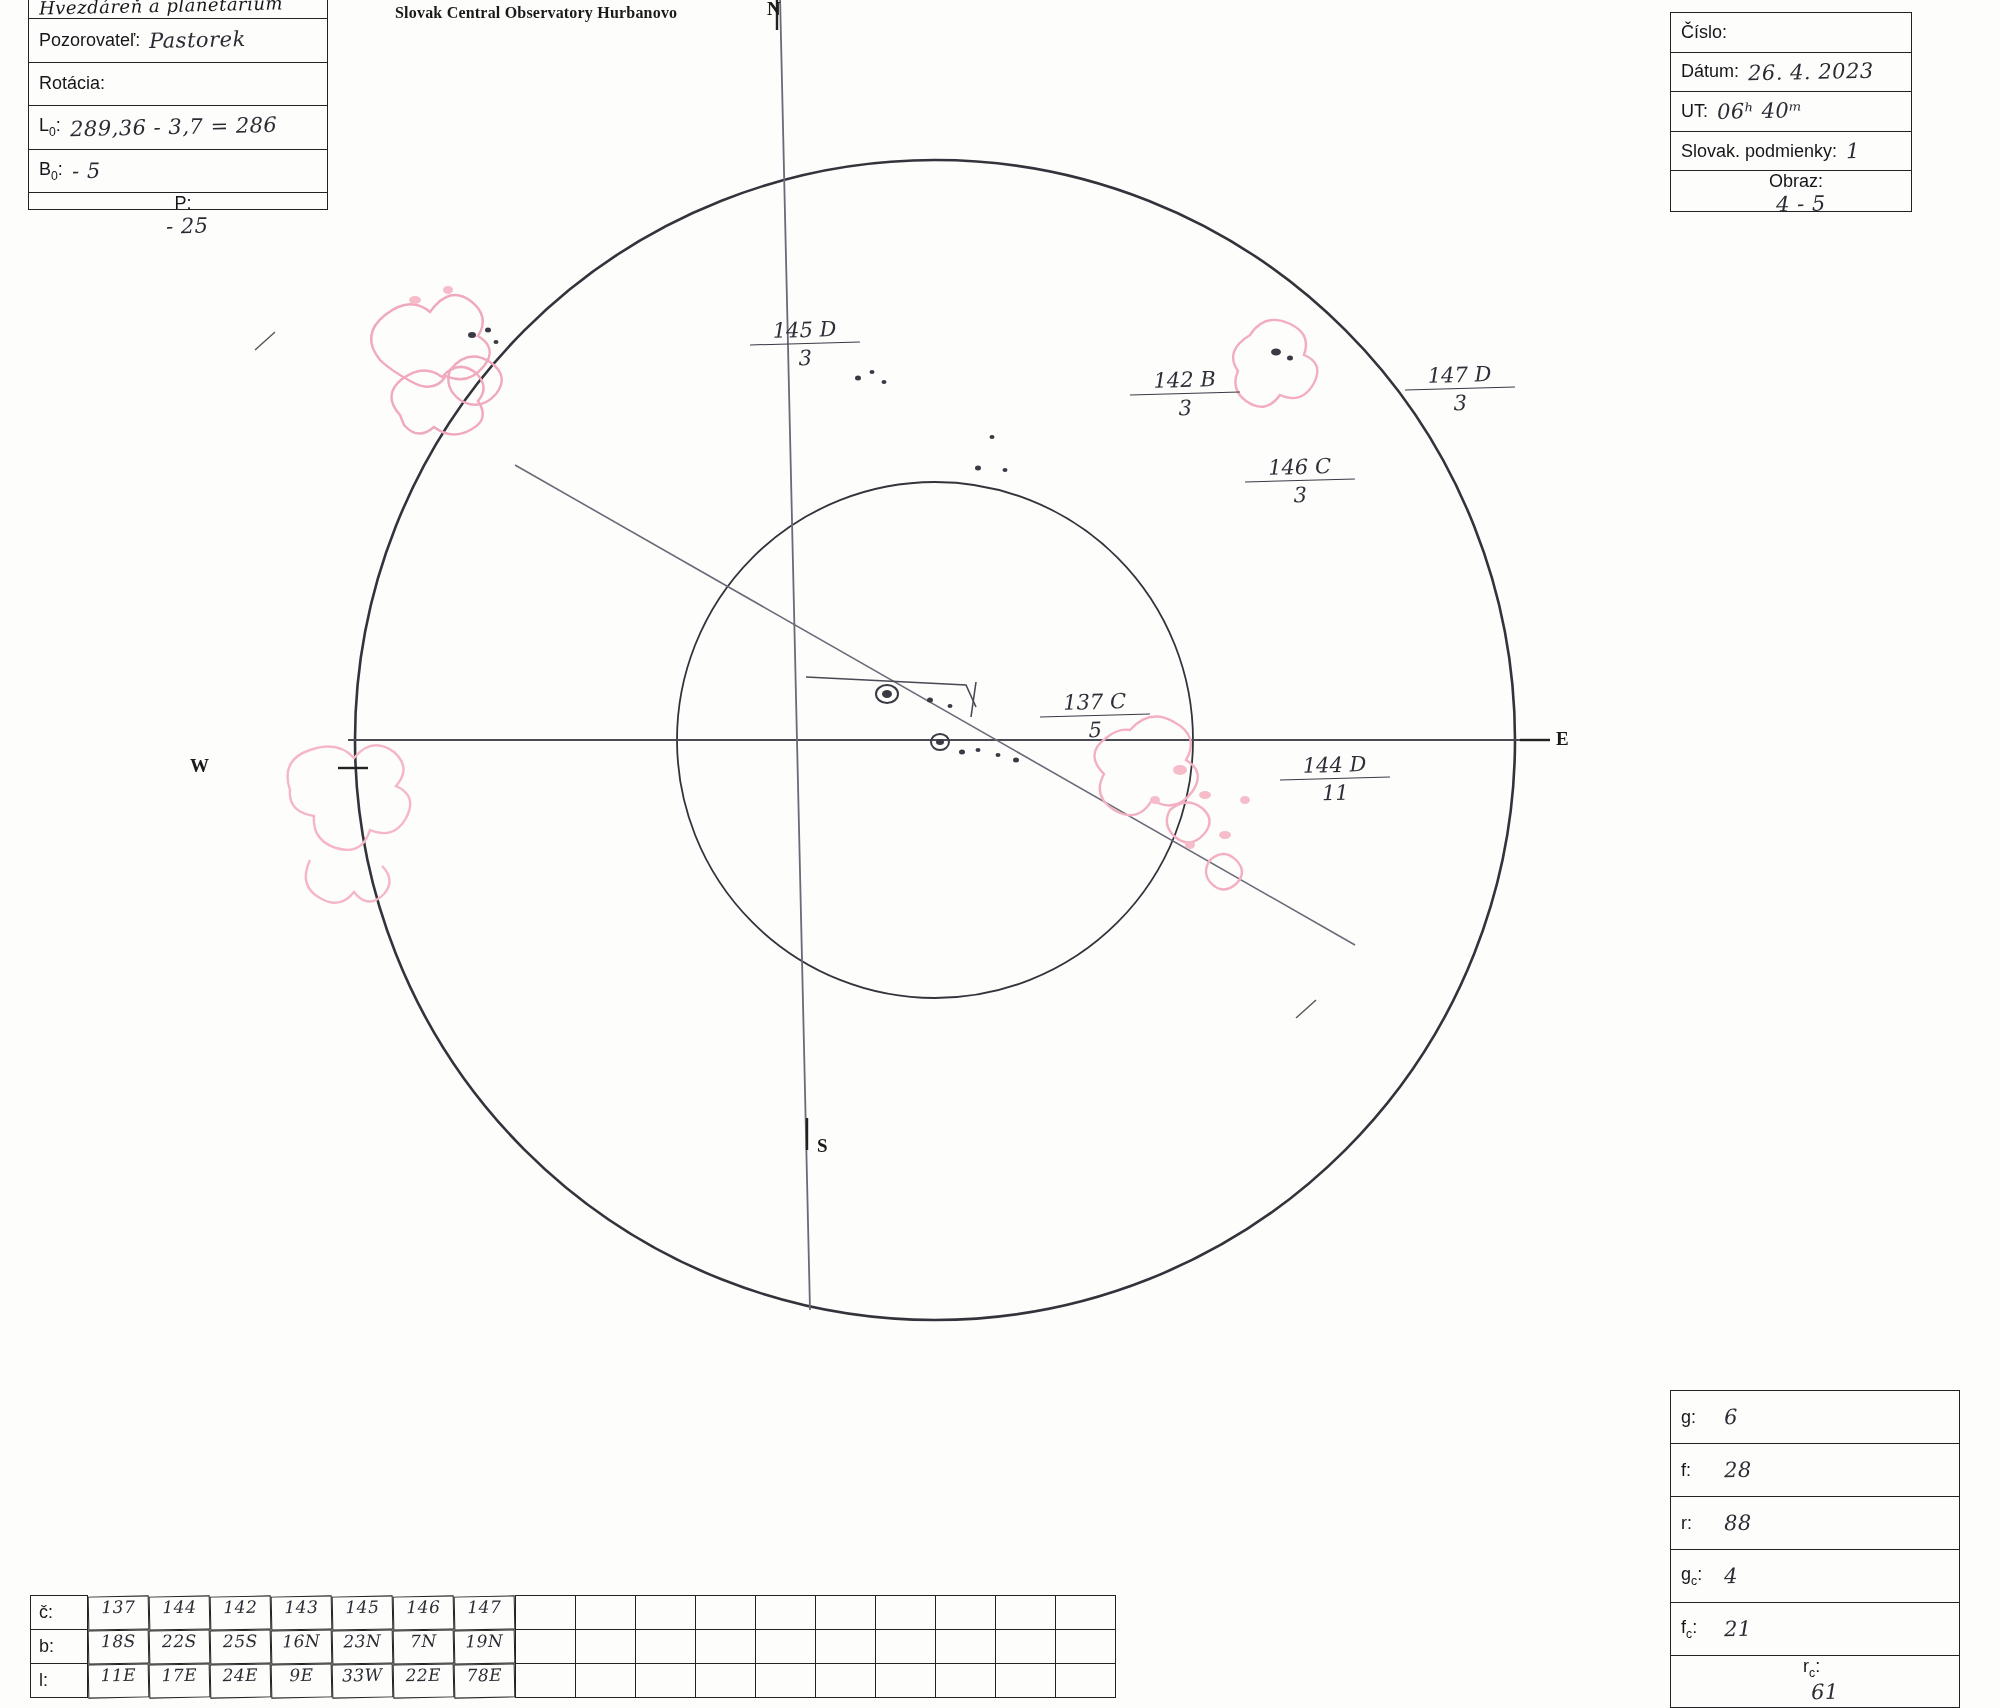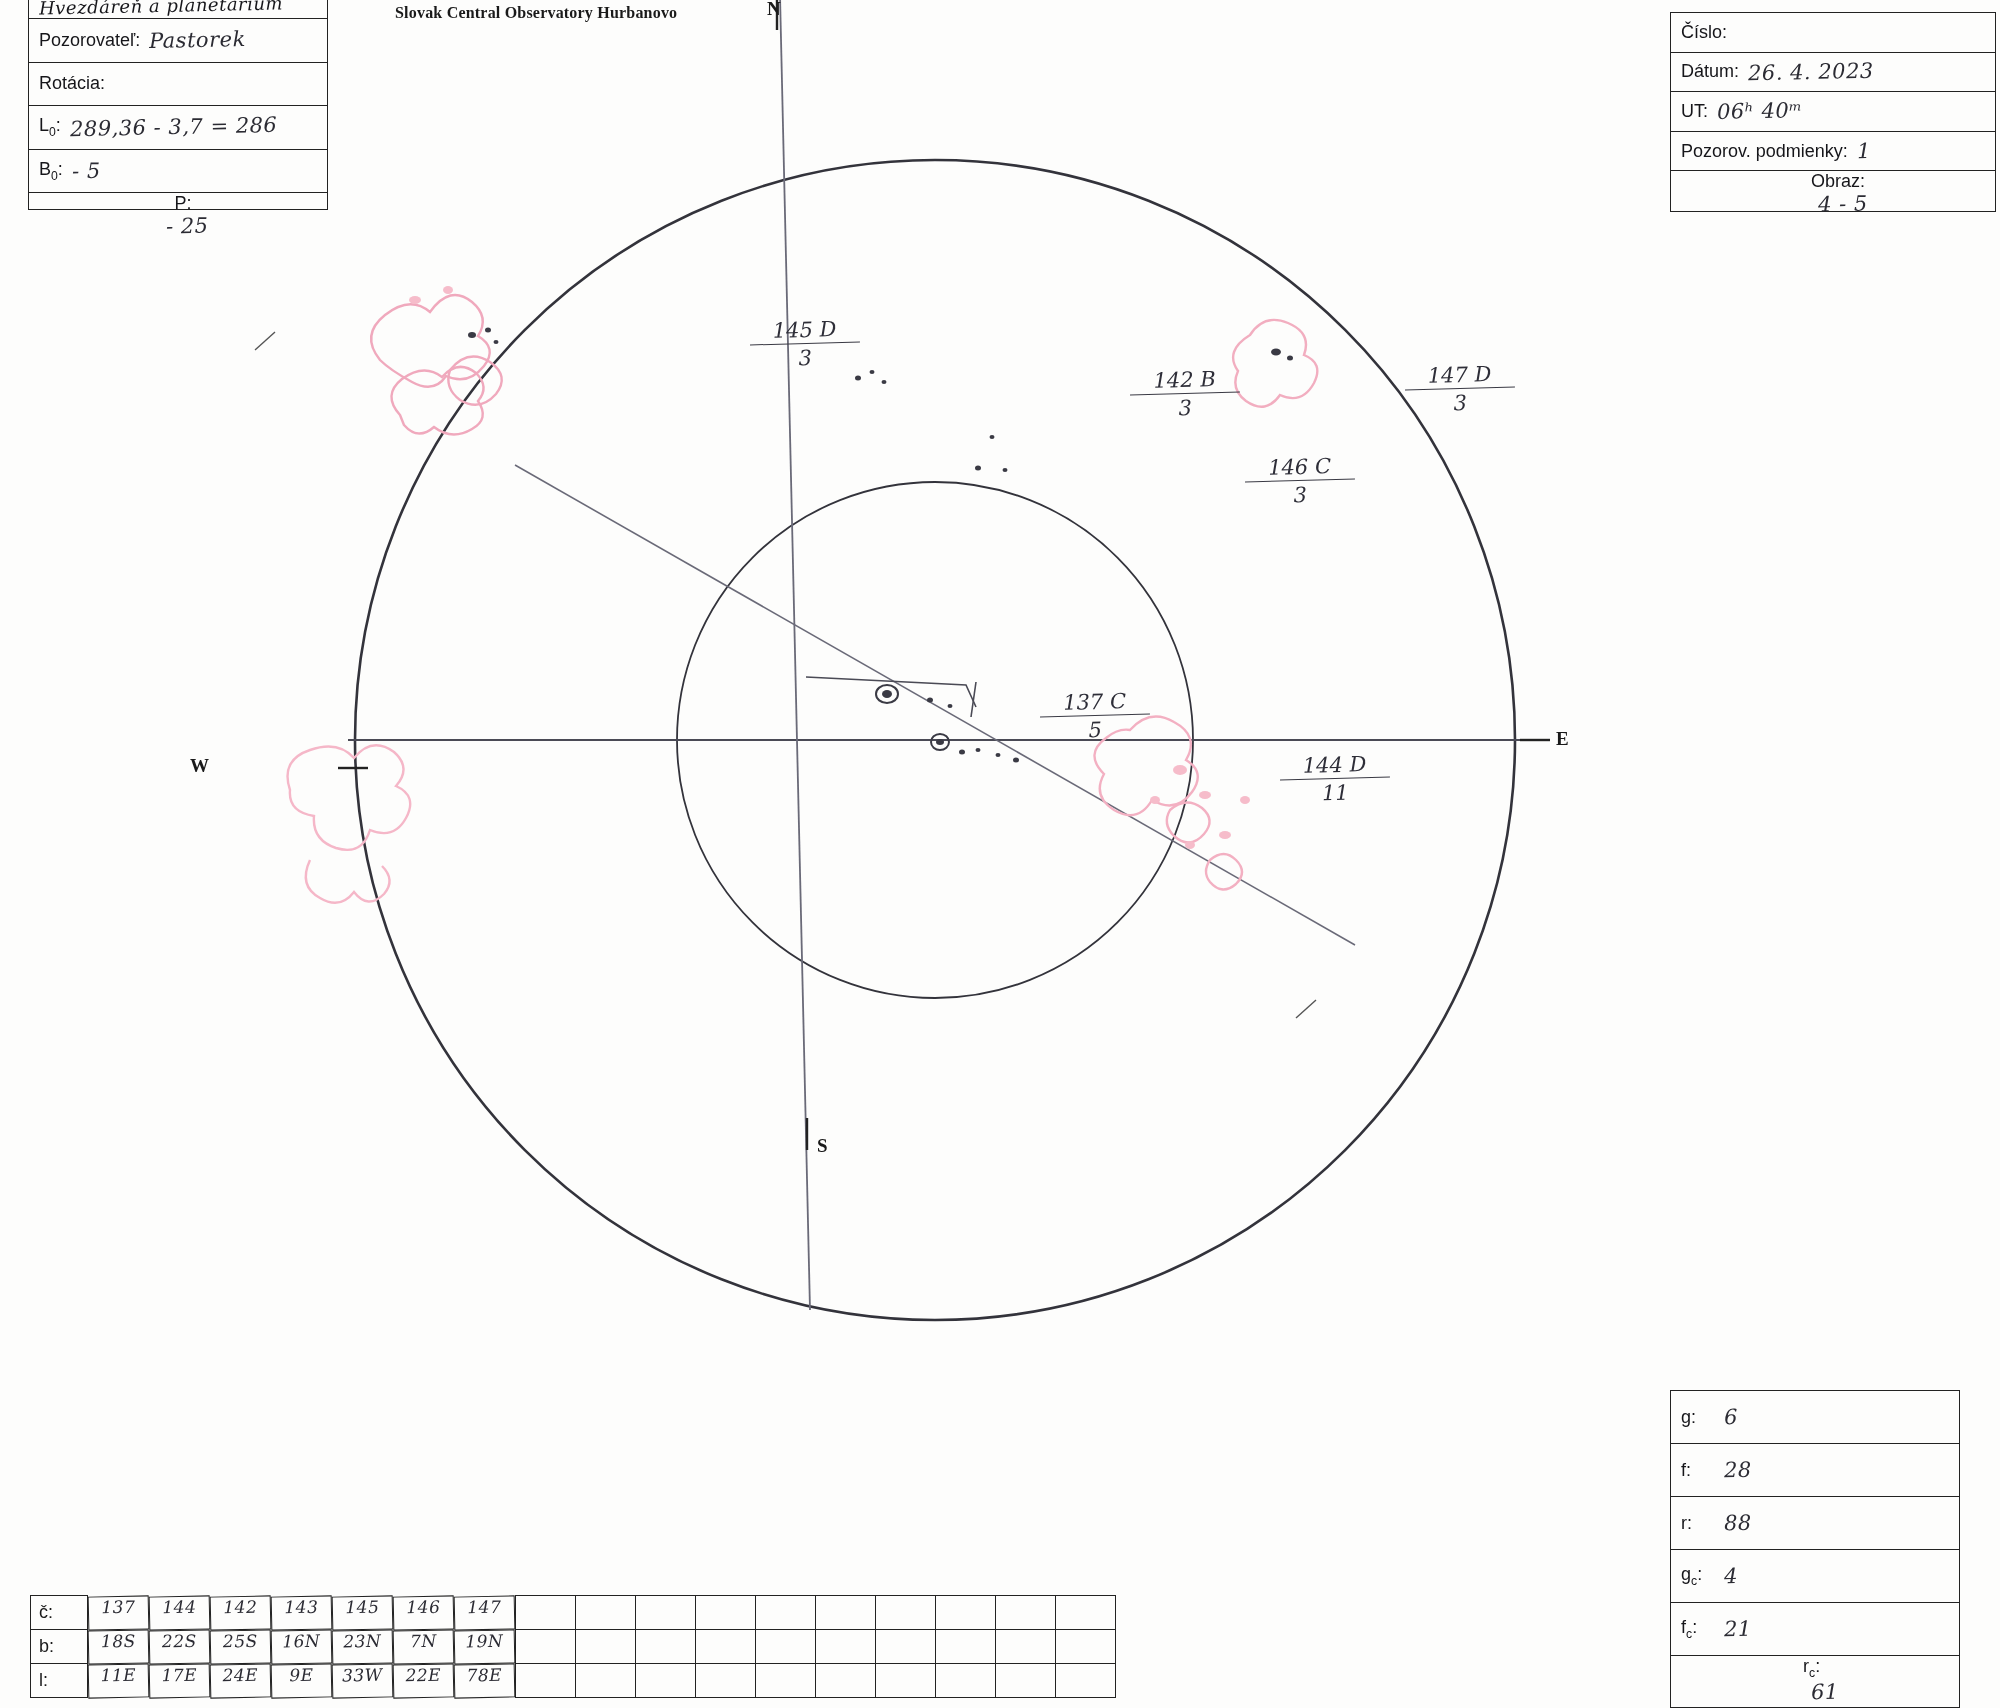--- a/index.html
+++ b/index.html
@@ -68,21 +68,21 @@
     width: 300px;
     height: 218px;
   }
   #left-panel .row { height: 43.5px; }
   #left-panel .row.clipped { height: 26px; overflow: hidden; color:#555; }
 
   
   #right-panel {
     left: 1670px;
     top: 12px;
-    width: 326px;
+    width: 242px;
     height: 200px;
   }
   #right-panel .row { height: 39.6px; }
 
   
   #index-panel {
     left: 1670px;
     top: 1390px;
     width: 290px;
     height: 318px;
@@ -191,21 +191,21 @@
     </div>
     <div class="row">
       <span class="lbl">Dátum:</span>
       <span class="val hw">26. 4. 2023</span>
     </div>
     <div class="row">
       <span class="lbl">UT:</span>
       <span class="val hw">06ʰ 40ᵐ</span>
     </div>
     <div class="row">
-      <span class="lbl">Pozorov. podmienky:</span>
+      <span class="lbl">Slovak. podmienky:</span>
       <span class="val hw">1</span>
     </div>
     <div class="row">
       <span class="lbl">Obraz:</span>
       <span class="val hw">4 - 5</span>
     </div>
   </div>
 
   <div class="box" id="index-panel">
     <div class="row">

